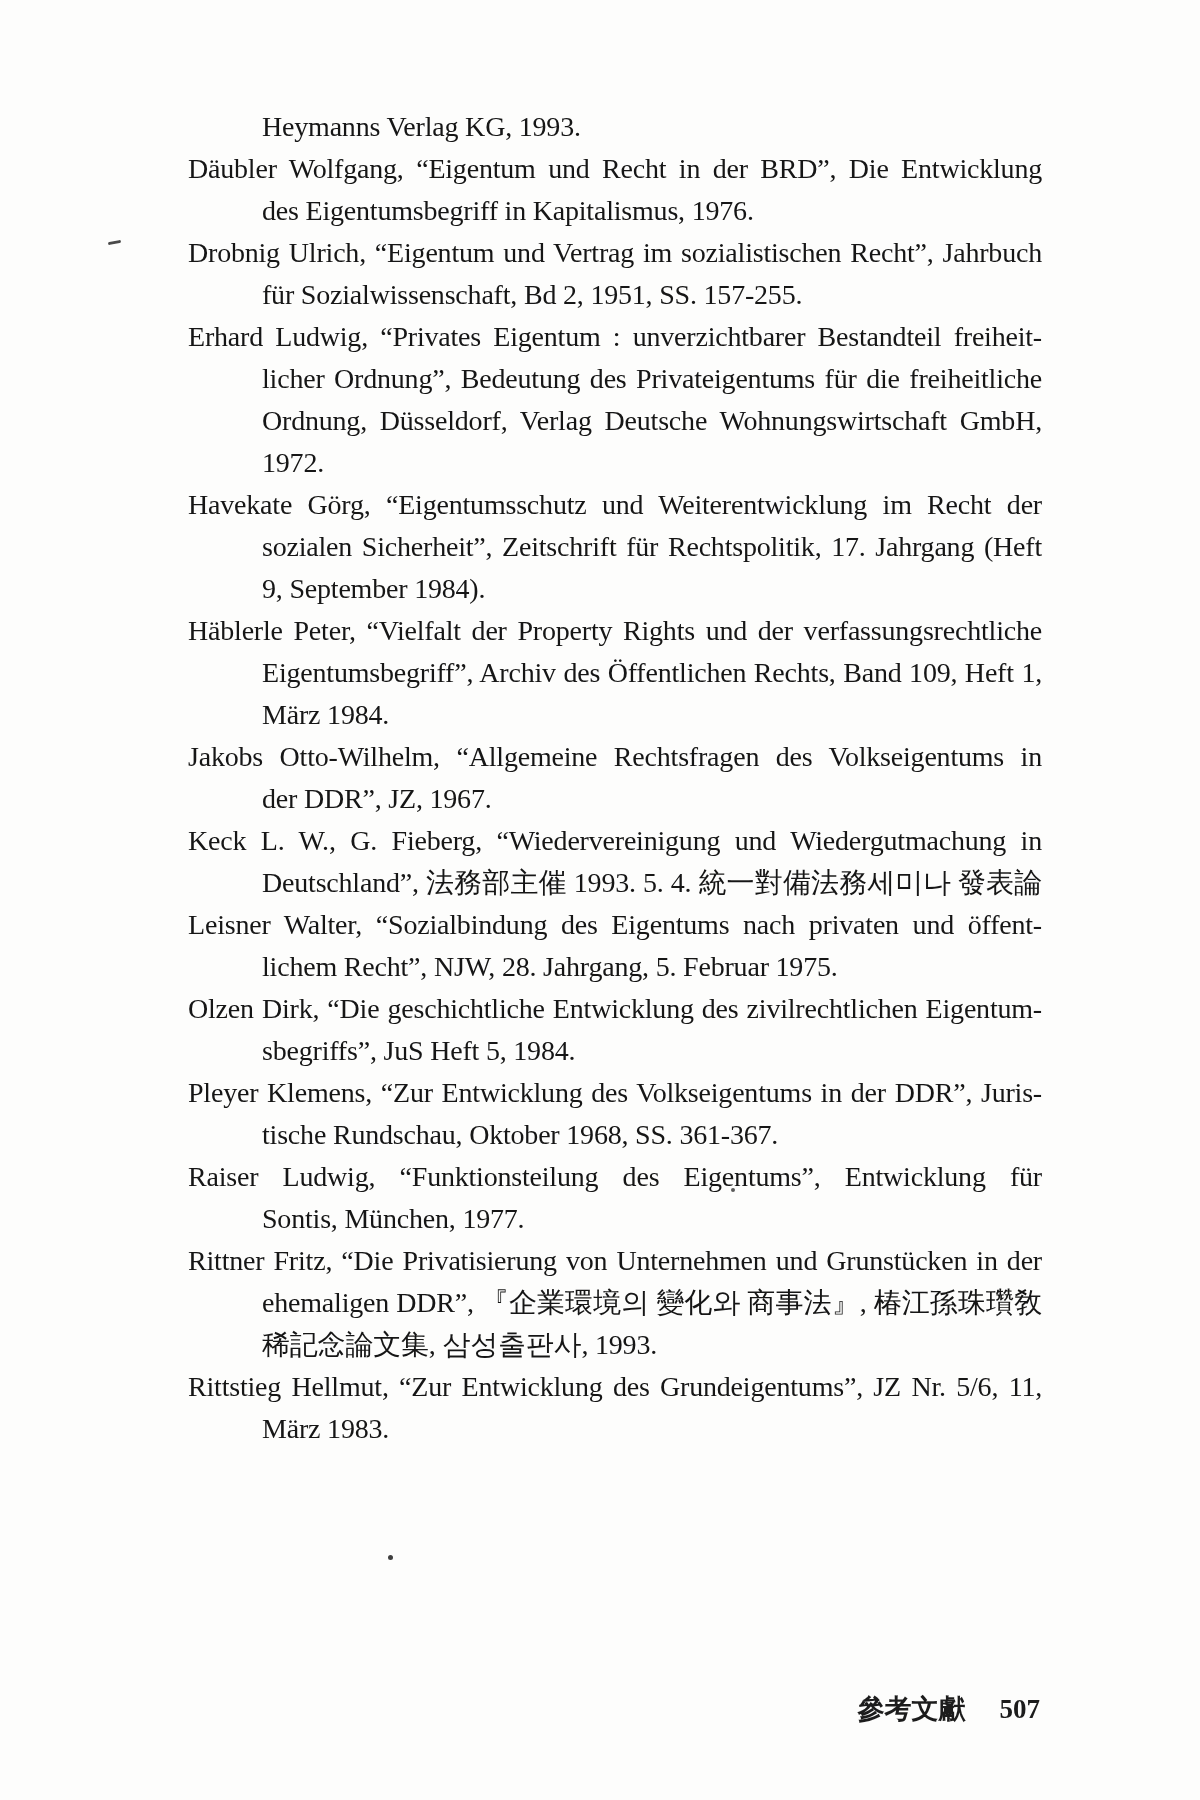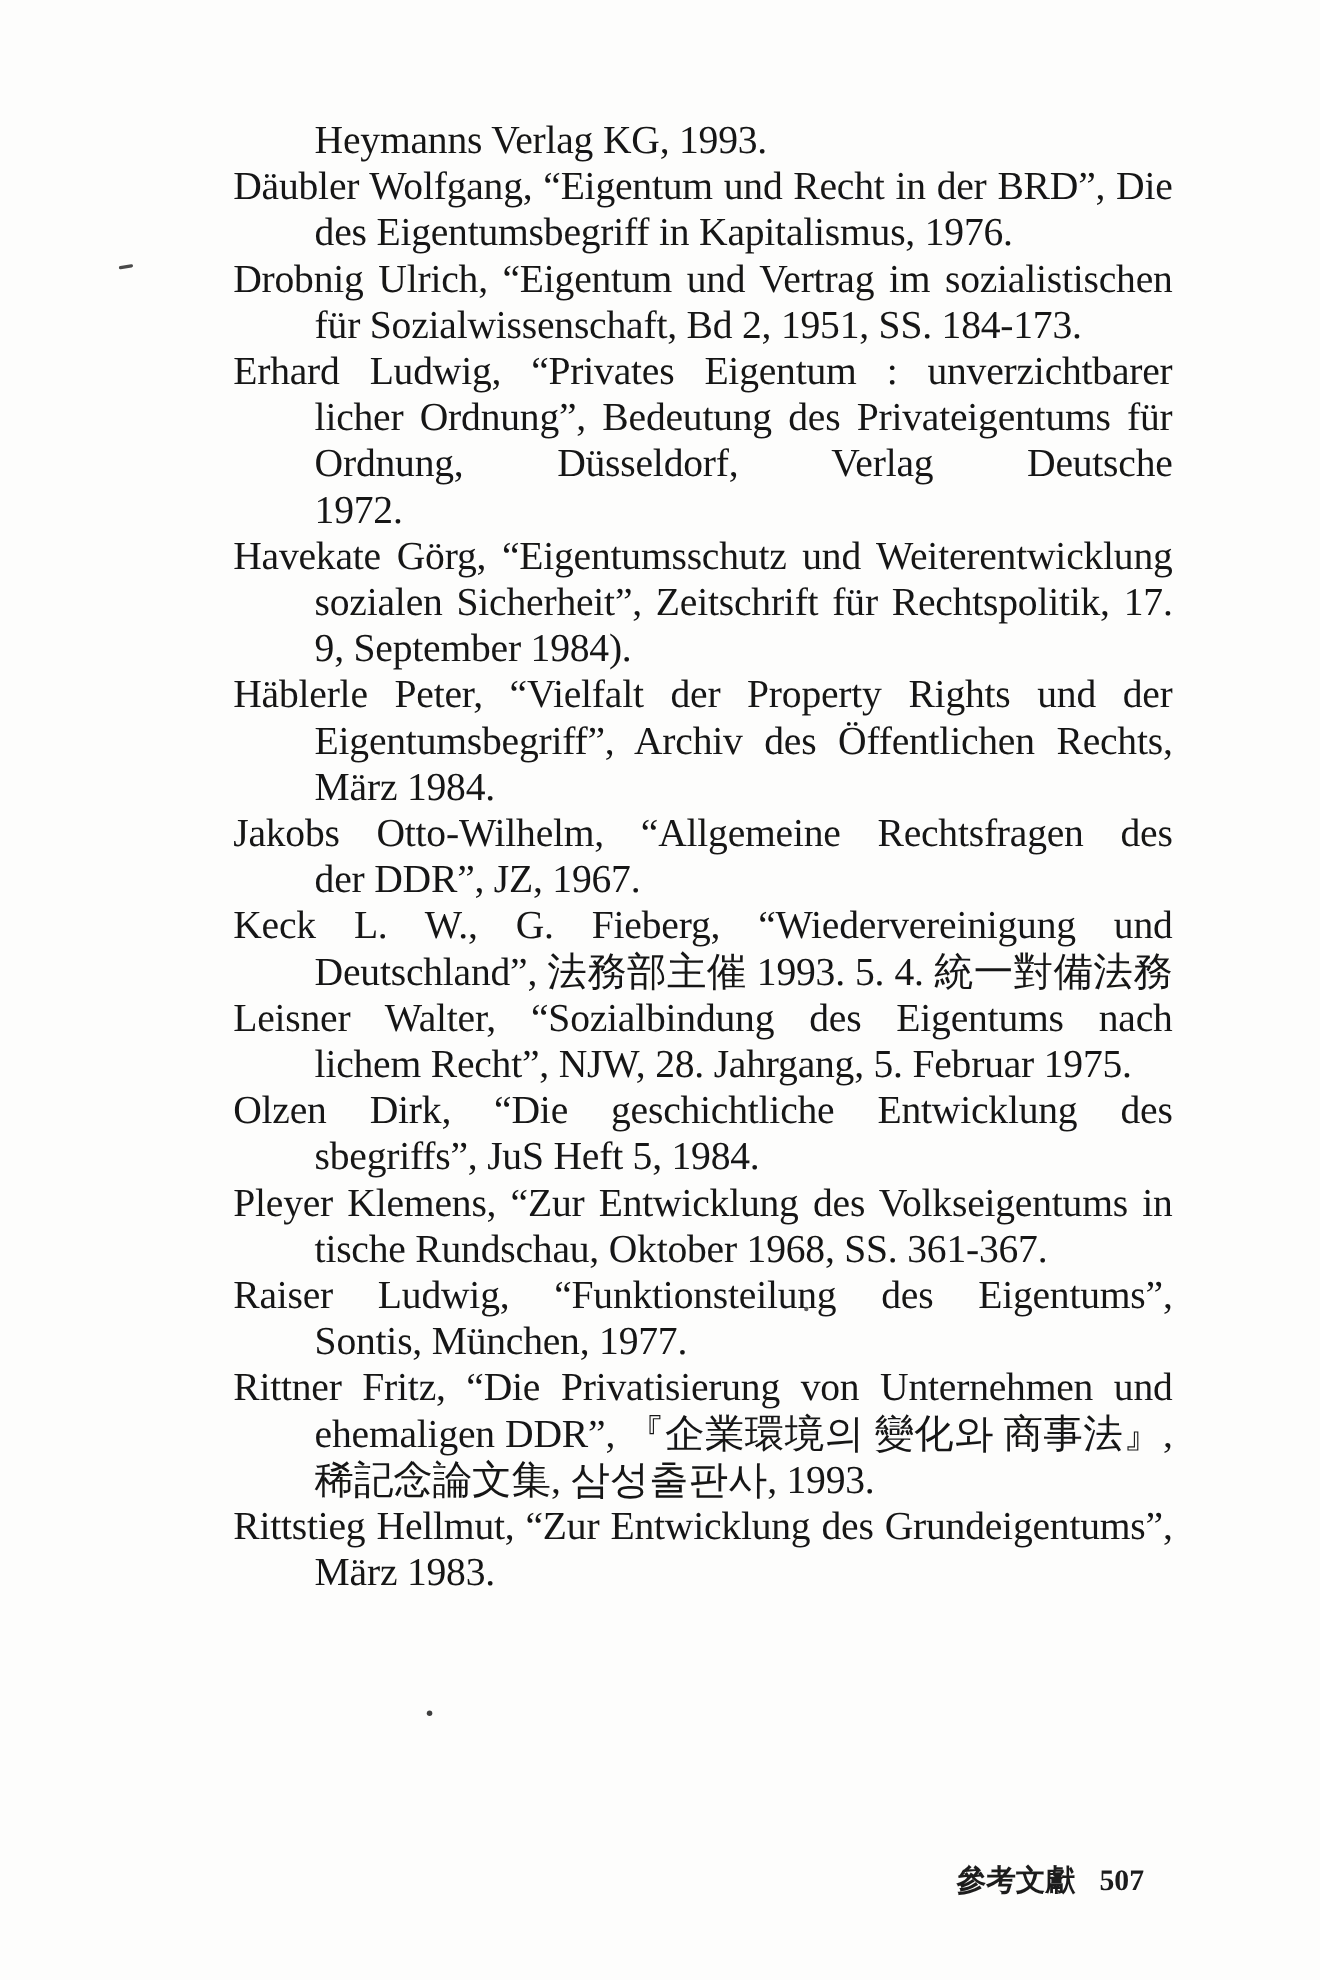--- a/index.html
+++ b/index.html
@@ -11,24 +11,24 @@
     position: relative;
     width: 1200px;
     height: 1800px;
     background: #fdfdfc;
     overflow: hidden;
     font-family: "Liberation Serif", "DejaVu Serif", serif;
     color: #161616;
   }
   .bib {
     position: absolute;
-    left: 212px;
+    left: 188px;
     top: 106px;
     width: 854px;
-    font-size: 36px;
+    font-size: 28px;
     line-height: 42px;
     letter-spacing: -0.2px;
   }
   .line {
     height: 42px;
     white-space: nowrap;
     text-align: left;
   }
   .line.indent {
     margin-left: 74px;
@@ -38,21 +38,21 @@
     text-align: justify;
     text-align-last: justify;
     overflow: hidden;
   }
   .footer {
     position: absolute;
     top: 1691px;
     right: 160px;
     display: flex;
     align-items: baseline;
-    gap: 22px;
+    gap: 34px;
     font-weight: bold;
     font-size: 27px;
     color: #1c1c1c;
   }
   .scan-dash {
     position: absolute;
     left: 108px;
     top: 241px;
     width: 13px;
     height: 3px;
@@ -84,21 +84,21 @@
 
 <div class="page">
 
   <div class="scan-dash"></div>
 
   <div class="bib" id="bib-list">
       <div class="line indent">Heymanns Verlag KG, 1993.</div>
       <div class="line full">Däubler Wolfgang, “Eigentum und Recht in der BRD”, Die Entwicklung</div>
       <div class="line indent">des Eigentumsbegriff in Kapitalismus, 1976.</div>
       <div class="line full">Drobnig Ulrich, “Eigentum und Vertrag im sozialistischen Recht”, Jahrbuch</div>
-      <div class="line indent">für Sozialwissenschaft, Bd 2, 1951, SS. 184-173.</div>
+      <div class="line indent">für Sozialwissenschaft, Bd 2, 1951, SS. 157-255.</div>
       <div class="line full">Erhard Ludwig, “Privates Eigentum : unverzichtbarer Bestandteil freiheit-</div>
       <div class="line indent full">licher Ordnung”, Bedeutung des Privateigentums für die freiheitliche</div>
       <div class="line indent full">Ordnung, Düsseldorf, Verlag Deutsche Wohnungswirtschaft GmbH,</div>
       <div class="line indent">1972.</div>
       <div class="line full">Havekate Görg, “Eigentumsschutz und Weiterentwicklung im Recht der</div>
       <div class="line indent full">sozialen Sicherheit”, Zeitschrift für Rechtspolitik, 17. Jahrgang (Heft</div>
       <div class="line indent">9, September 1984).</div>
       <div class="line full">Häblerle Peter, “Vielfalt der Property Rights und der verfassungsrechtliche</div>
       <div class="line indent full">Eigentumsbegriff”, Archiv des Öffentlichen Rechts, Band 109, Heft 1,</div>
       <div class="line indent">März 1984.</div>

